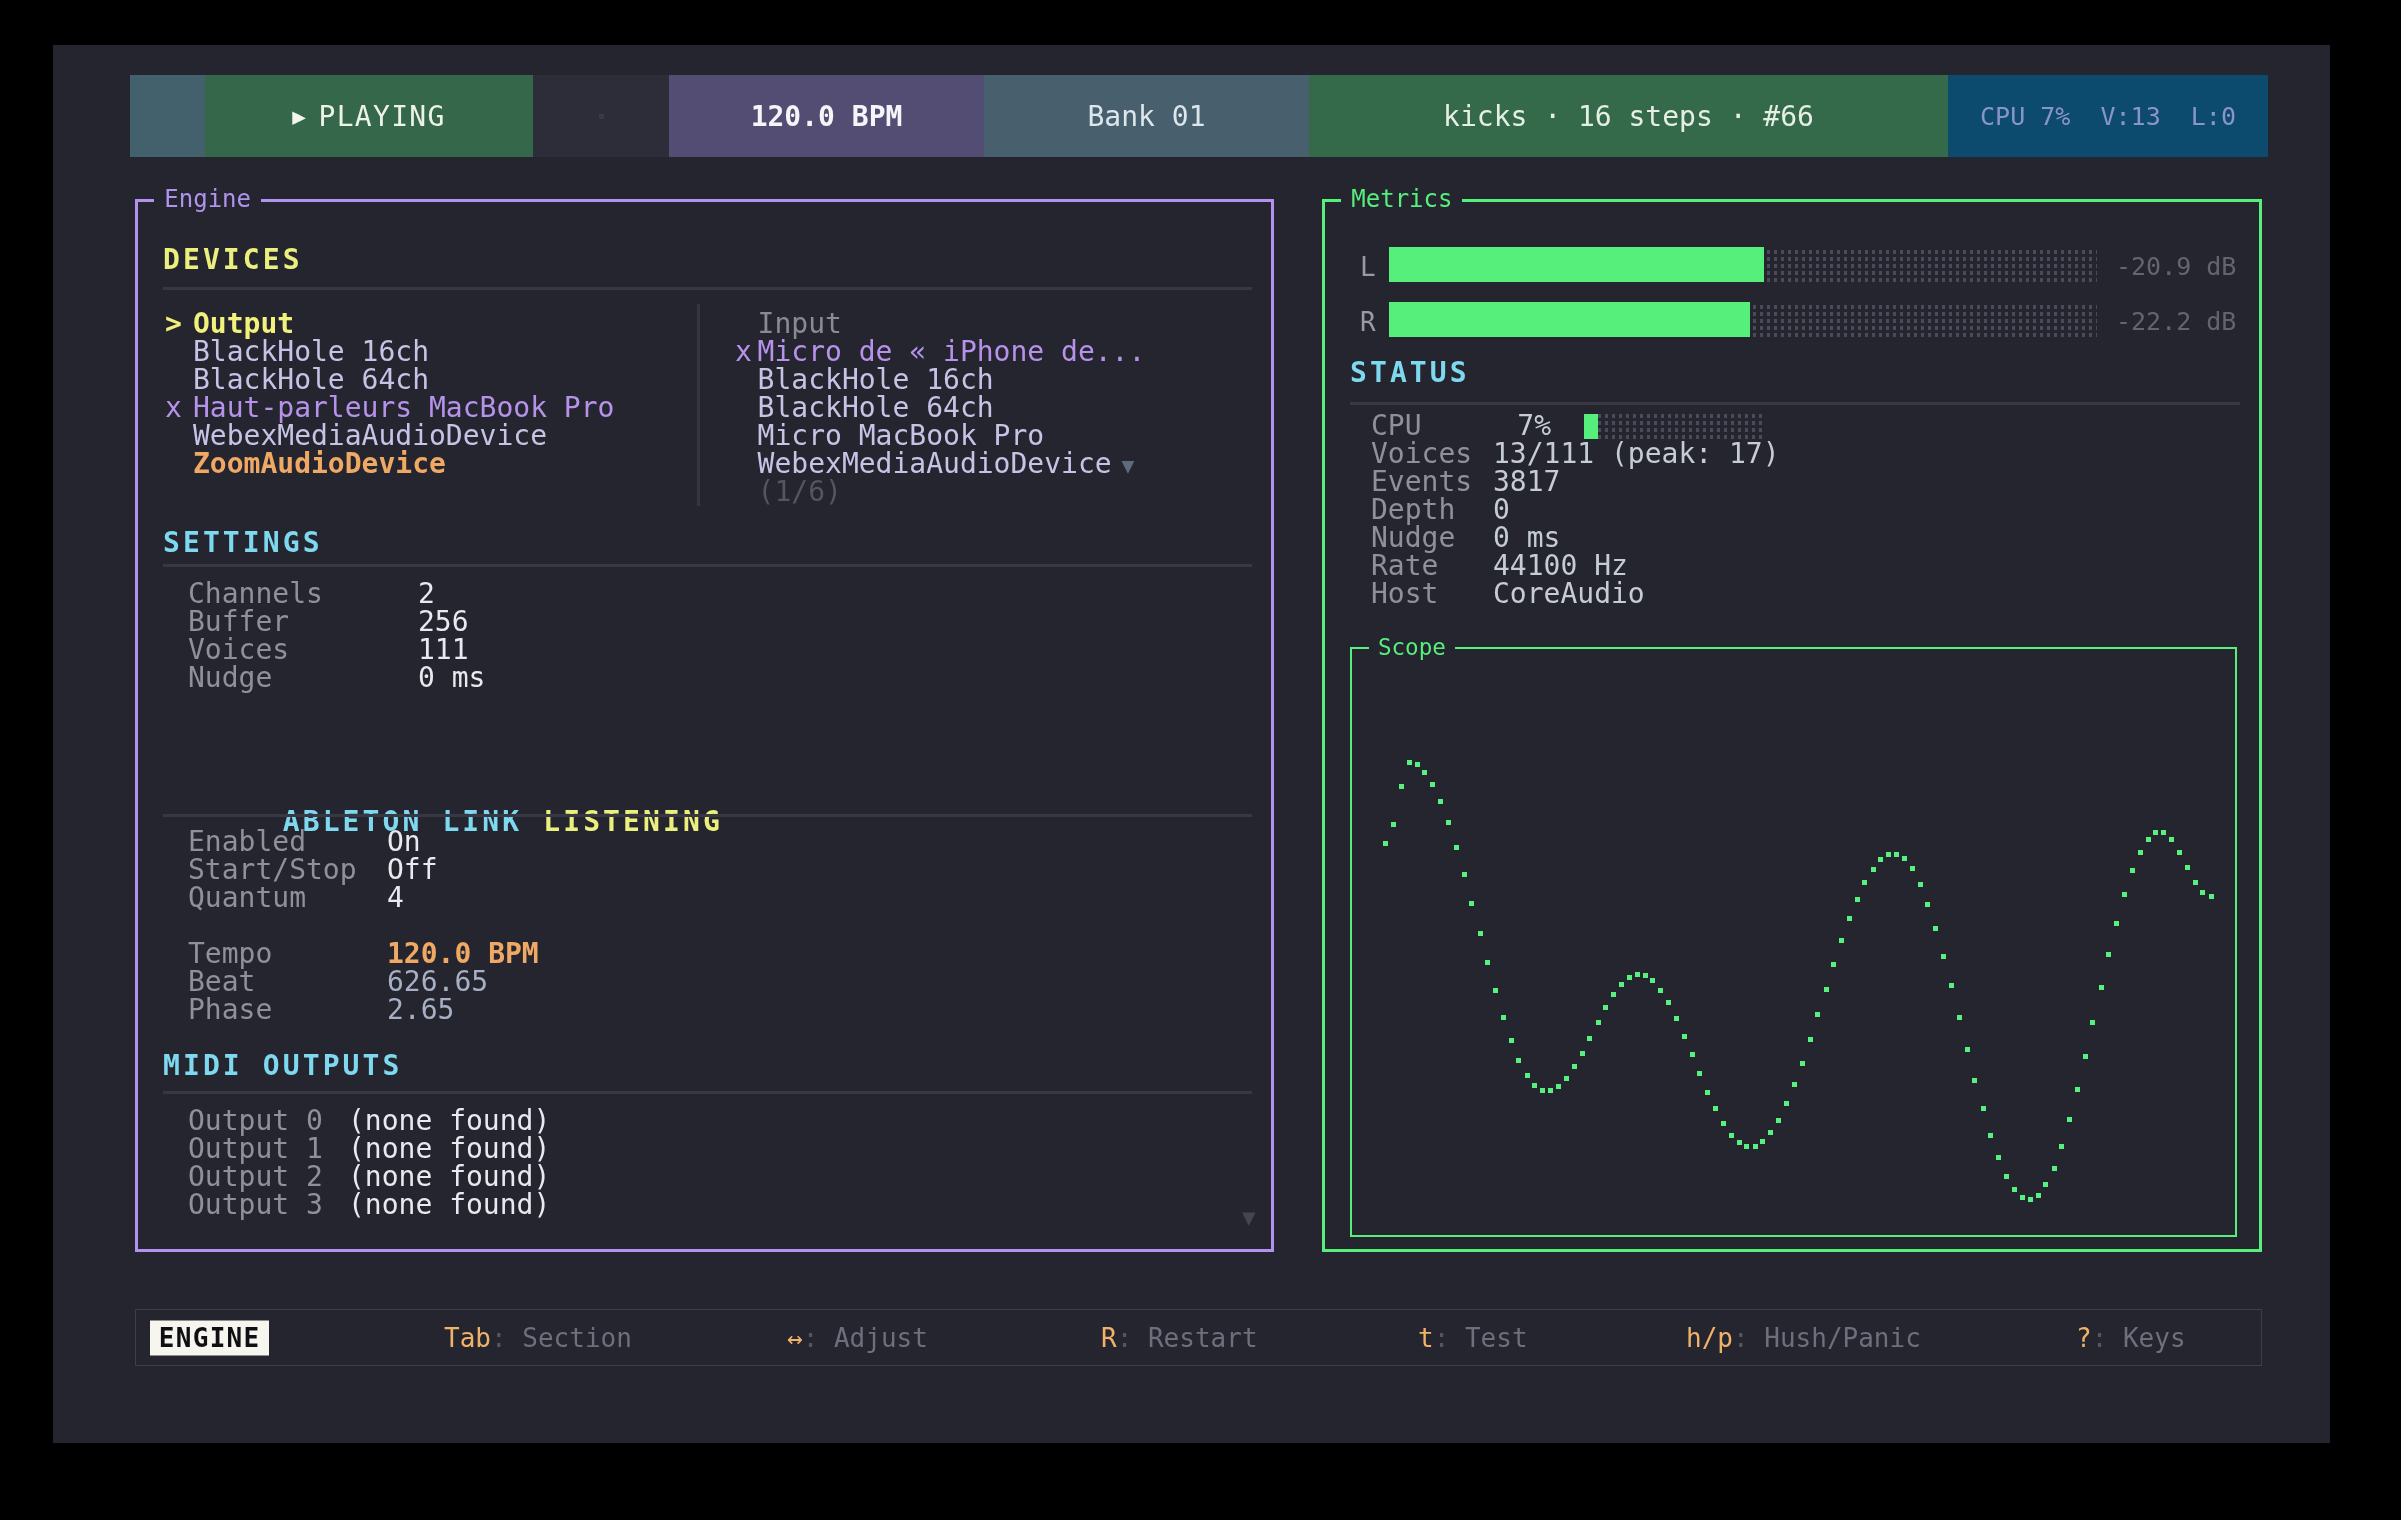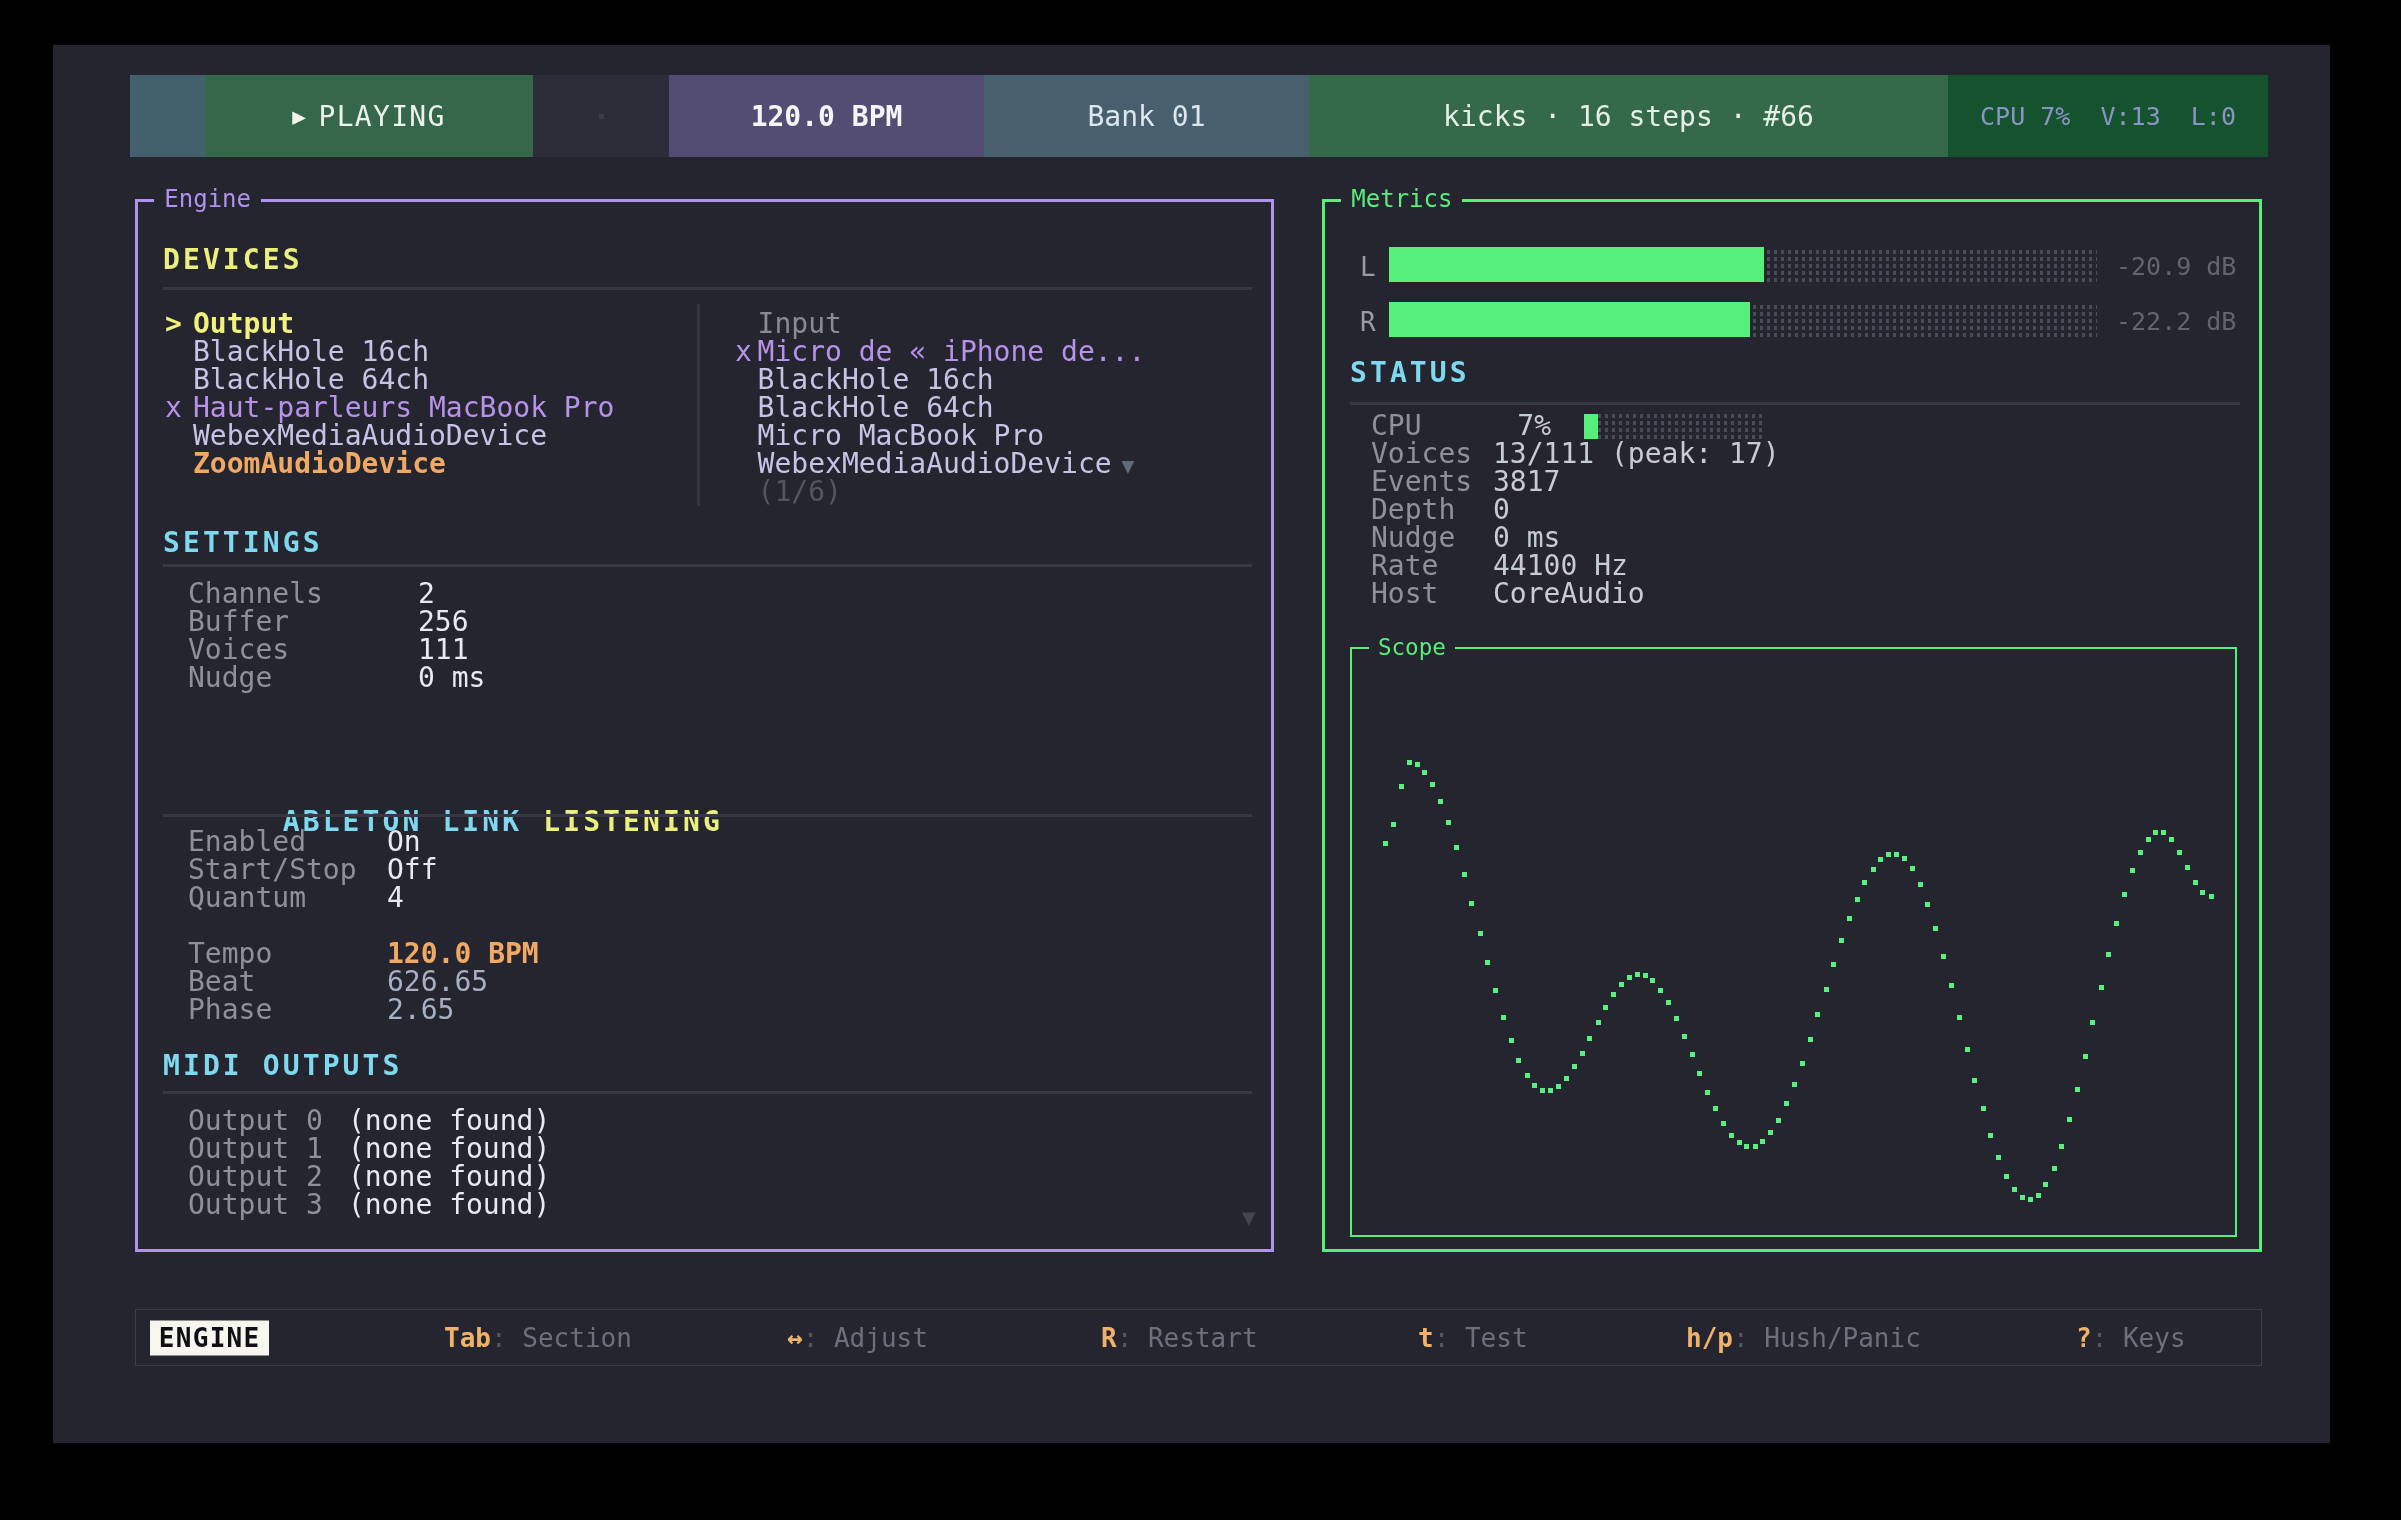--- a/index.html
+++ b/index.html
@@ -26,21 +26,21 @@
     display: flex; align-items: center; justify-content: center;
     font-size: 28px; color: #eef3ea; white-space: pre;
   }
   .seg-led     { width: 75px;  background: #42616c; }
   .seg-transport { width: 328px; background: #35684a; letter-spacing: 1.3px; }
   .seg-gap     { width: 136px;  background: #2d2d39; }
   .gap-dot     { width: 5px; height: 5px; background: #3b3b47; }
   .seg-bpm     { width: 315px;  background: #534d74; font-weight: bold; color: #f5f5f7; }
   .seg-bank    { width: 325px;  background: #48606e; color: #dde6ed; }
   .seg-pattern { width: 639px; background: #346a4a; color: #e6efe6; }
-  .seg-stats   { width: 320px;  background: #14532d; color: #8b94c6; font-size: 25px; }
+  .seg-stats   { width: 320px;  background: #0c4a6e; color: #8b94c6; font-size: 25px; }
   .play-icon { font-size: 22.6px; margin-right: 11.3px; color: #f2f5ec; }
 
   
   .panel { position: absolute; background: #25252f; }
   #engine-panel  { left: 82px;  top: 154px; width: 1139px; height: 1053px; border: 3.8px solid #b093ee; }
   #metrics-panel { left: 1269px; top: 154px; width: 940px; height: 1053px; border: 3.8px solid #57ef7c; }
   .panel-title {
     position: absolute; top: -17.6px; left: 16.3px;
     background: #25252f; padding: 0 10px;
     font-size: 24px; line-height: 30px; white-space: pre;
@@ -136,21 +136,21 @@
     width: 2127px; height: 57px;
     border: 1.9px solid #3e3e4a;
   }
   #mode-badge {
     position: absolute; left: 14px; top: 50%; transform: translateY(-50%);
     background: #f6f6ee; color: #101014;
     font-size: 26px; font-weight: bold; letter-spacing: 1.3px;
     padding: 2.5px 8.8px;
   }
   .hint { position: absolute; top: 50%; transform: translateY(-50%); font-size: 26px; white-space: pre; }
-  .hint .key { color: #f0b26a; font-weight: bold; }
+  .hint .key { color: #f0b26a; font-weight: normal; }
   .hint .sep { color: #55555f; }
   .hint .lbl { color: #6e6e7c; }
 </style>
 </head>
 <body>
 
 <div id="screen">
 
   <div id="topbar">
     <div class="seg seg-led"></div>

